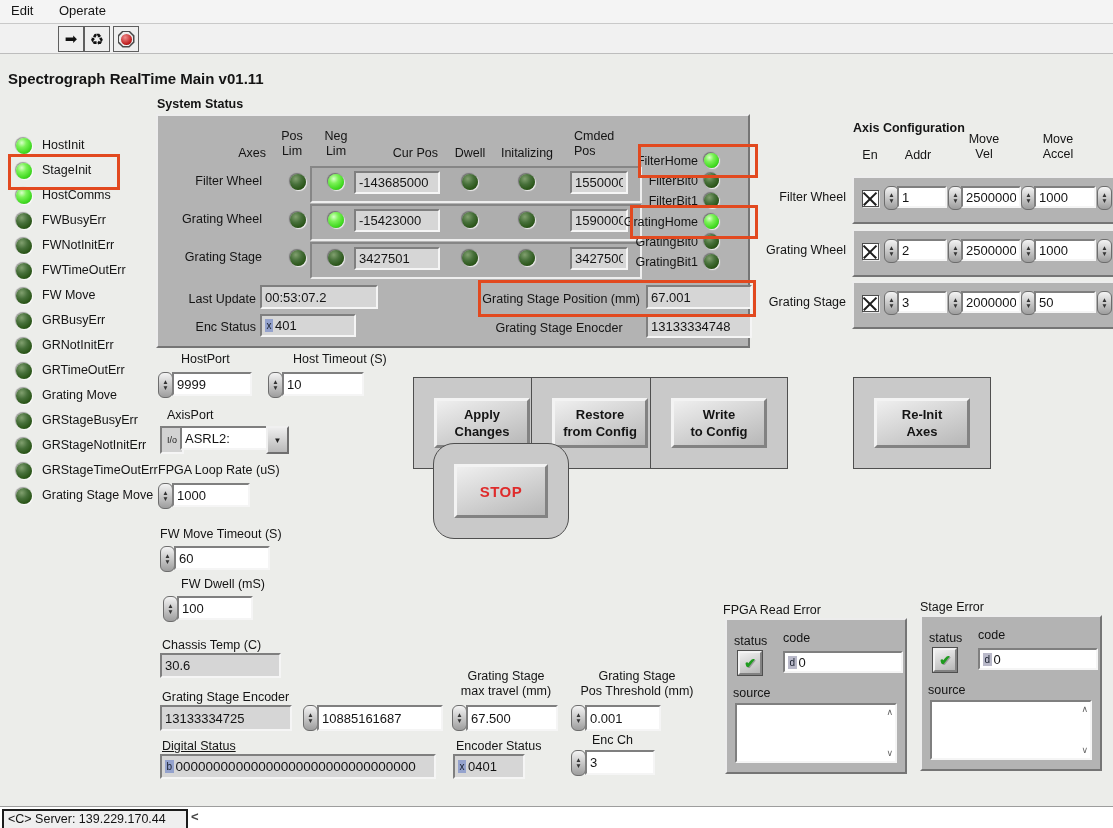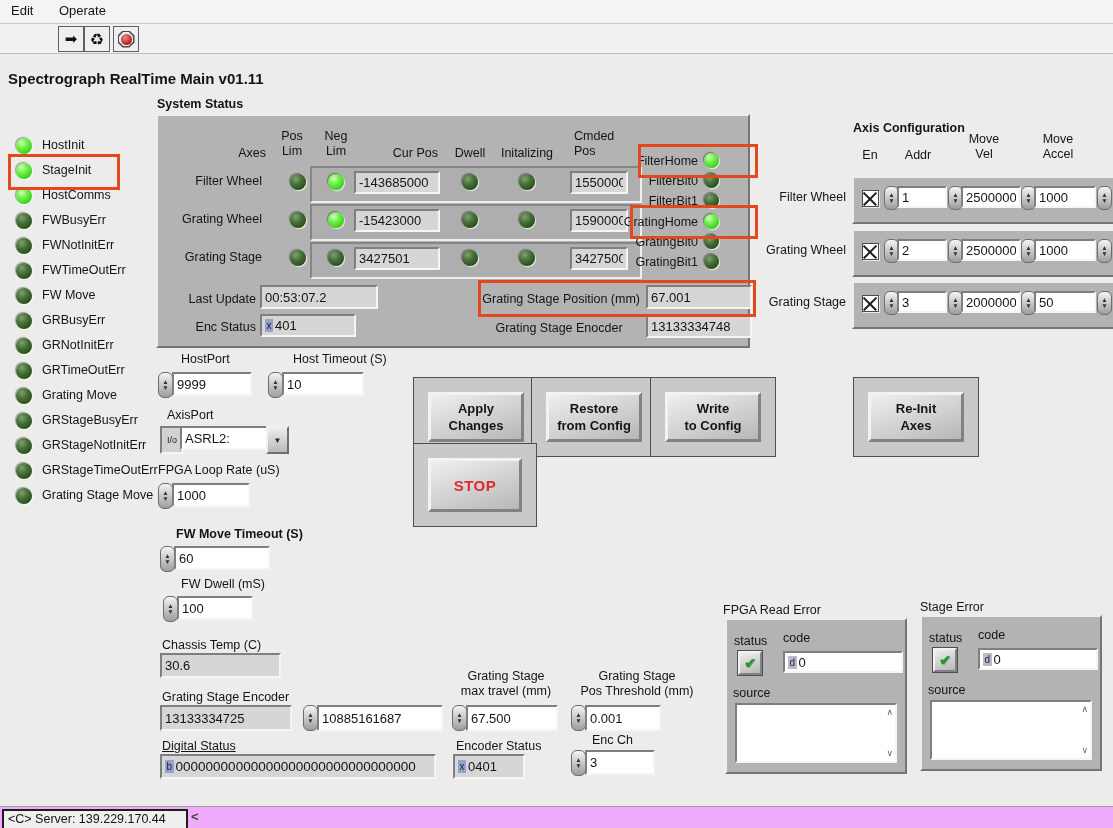--- a/index.html
+++ b/index.html
@@ -28,21 +28,21 @@
   .fld.white{background:#ffffff;}
   .radix{display:inline-block;font-size:10px;line-height:13px;padding:0 1.5px;background:#94a2cd;color:#19202e;margin-right:2px;flex:none;}
   
   .led{width:16px;height:16px;border-radius:50%;flex:none;
        box-shadow:-1px -1px 1px rgba(0,0,0,.35),1px 1px 1px rgba(255,255,255,.8);}
   .led.small{width:15px;height:15px;}
   .led-on{background:radial-gradient(circle at 36% 30%,#d8ffc8 0%,#7bf257 30%,#3fd81f 68%,#22a30c 100%);}
   .led-off{background:radial-gradient(circle at 36% 30%,#81a06f 0%,#47703a 38%,#2b5619 70%,#1b3a0e 100%);}
   .sled-row{display:flex;align-items:center;gap:10px;height:17px;}
   
-  .btn3d{border:1px solid #4f4f4f;background:#c9c9c9;padding:14px;display:flex;}
+  .btn3d{border:1px solid #4f4f4f;background:#c9c9c9;padding:20px;display:flex;}
   .btn3d .inner{flex:1;border:3px solid;border-color:#f3f3f3 #828282 #828282 #f3f3f3;
        background:linear-gradient(160deg,#efefef 0%,#d6d6d6 45%,#b7b7b7 100%);
        display:flex;align-items:center;justify-content:center;text-align:center;
        font-weight:bold;font-size:13px;white-space:pre-line;line-height:17px;}
   .btn3d .inner.stop{color:#df2b2b;font-size:15px;letter-spacing:.5px;}
   
   .spin{width:13px;height:24px;border:1px solid #6d6d6d;border-radius:6px;
         background:linear-gradient(180deg,#f4f4f4,#9d9d9d);
         display:flex;flex-direction:column;align-items:center;justify-content:center;
         font-size:6.5px;line-height:6px;color:#333;}
@@ -59,21 +59,21 @@
         background:#d2d2d2;font-size:9px;line-height:9px;display:flex;align-items:center;justify-content:center;color:#222;}
   .combo-btn{width:19px;height:24px;border:2px solid;border-color:#f0f0f0 #6f6f6f #6f6f6f #f0f0f0;
         background:linear-gradient(180deg,#ededed,#b9b9b9);display:flex;align-items:center;justify-content:center;font-size:8px;color:#222;}
   
   .src-box{background:#fff;border:2px solid;border-color:#7f7f7f #f5f5f5 #f5f5f5 #7f7f7f;position:absolute;}
   .sarr{position:absolute;right:2px;font-size:9px;color:#666;line-height:9px;}
   .chkmark{color:#1f9b1f;font-weight:bold;font-size:14px;text-shadow:1px 1px 0 rgba(0,0,0,.25);}
   
   .redbox{border:3px solid #e2491f;background:transparent;pointer-events:none;}
   
-  .statusbar{left:0;top:806px;width:1113px;height:22px;background:#f0abfc;border-top:1px solid #9d9d9d;}
+  .statusbar{left:0;top:806px;width:1113px;height:22px;background:#ffffff;border-top:1px solid #9d9d9d;}
   .server-box{position:absolute;left:2px;top:2px;width:178px;height:17px;border:2px solid #1c1c1c;background:#efefef;
         font-size:12.5px;line-height:16px;padding-left:4px;white-space:nowrap;overflow:hidden;}
   .bold{font-weight:bold;}
   .title{font-weight:bold;font-size:15px;}
 </style>
 </head>
 <body>
 
 <div id="screen">
 
@@ -282,21 +282,21 @@
 
   <div class="a lbl" style="left:158px;top:463px;text-align:right;">FPGA Loop Rate (uS)</div>
   <div class="a spin" style="left:158px;top:483px;">
       <span>▲</span>
       <span>▼</span>
     </div>
   <div class="a fld white" style="left:172px;top:483px;width:68px;height:20px;">
       <span>1000</span>
     </div>
 
-  <div class="a lbl" style="left:176px;top:527px;font-weight:bold;">FW Move Timeout (S)</div>
+  <div class="a lbl" style="left:160px;top:527px;">FW Move Timeout (S)</div>
   <div class="a spin" style="left:160px;top:546px;">
       <span>▲</span>
       <span>▼</span>
     </div>
   <div class="a fld white" style="left:174px;top:546px;width:86px;height:20px;">
       <span>60</span>
     </div>
 
   <div class="a lbl" style="left:181px;top:577px;">FW Dwell (mS)</div>
   <div class="a spin" style="left:163px;top:596px;">
@@ -316,21 +316,21 @@
 from Config</div>
     </div>
   <div class="a btn3d" style="left:650px;top:377px;width:96px;height:50px;">
       <div class="inner">Write
 to Config</div>
     </div>
   <div class="a btn3d" style="left:853px;top:377px;width:96px;height:50px;">
       <div class="inner">Re-Init
 Axes</div>
     </div>
-  <div class="a btn3d" style="left:413px;top:443px;width:94px;height:54px;">
+  <div class="a btn3d" style="left:433px;top:443px;width:94px;height:54px;border-radius:21px;">
       <div class="inner stop">STOP</div>
     </div>
 
   <div class="a bold" style="left:853px;top:121px;">Axis Configuration</div>
   <div class="a c lbl" style="left:856px;top:148px;width:28px;">En</div>
   <div class="a c lbl" style="left:896px;top:148px;width:44px;">Addr</div>
   <div class="a c pre" style="left:958px;top:132px;width:52px;">Move
 Vel</div>
   <div class="a c pre" style="left:1030px;top:132px;width:56px;">Move
 Accel</div>

